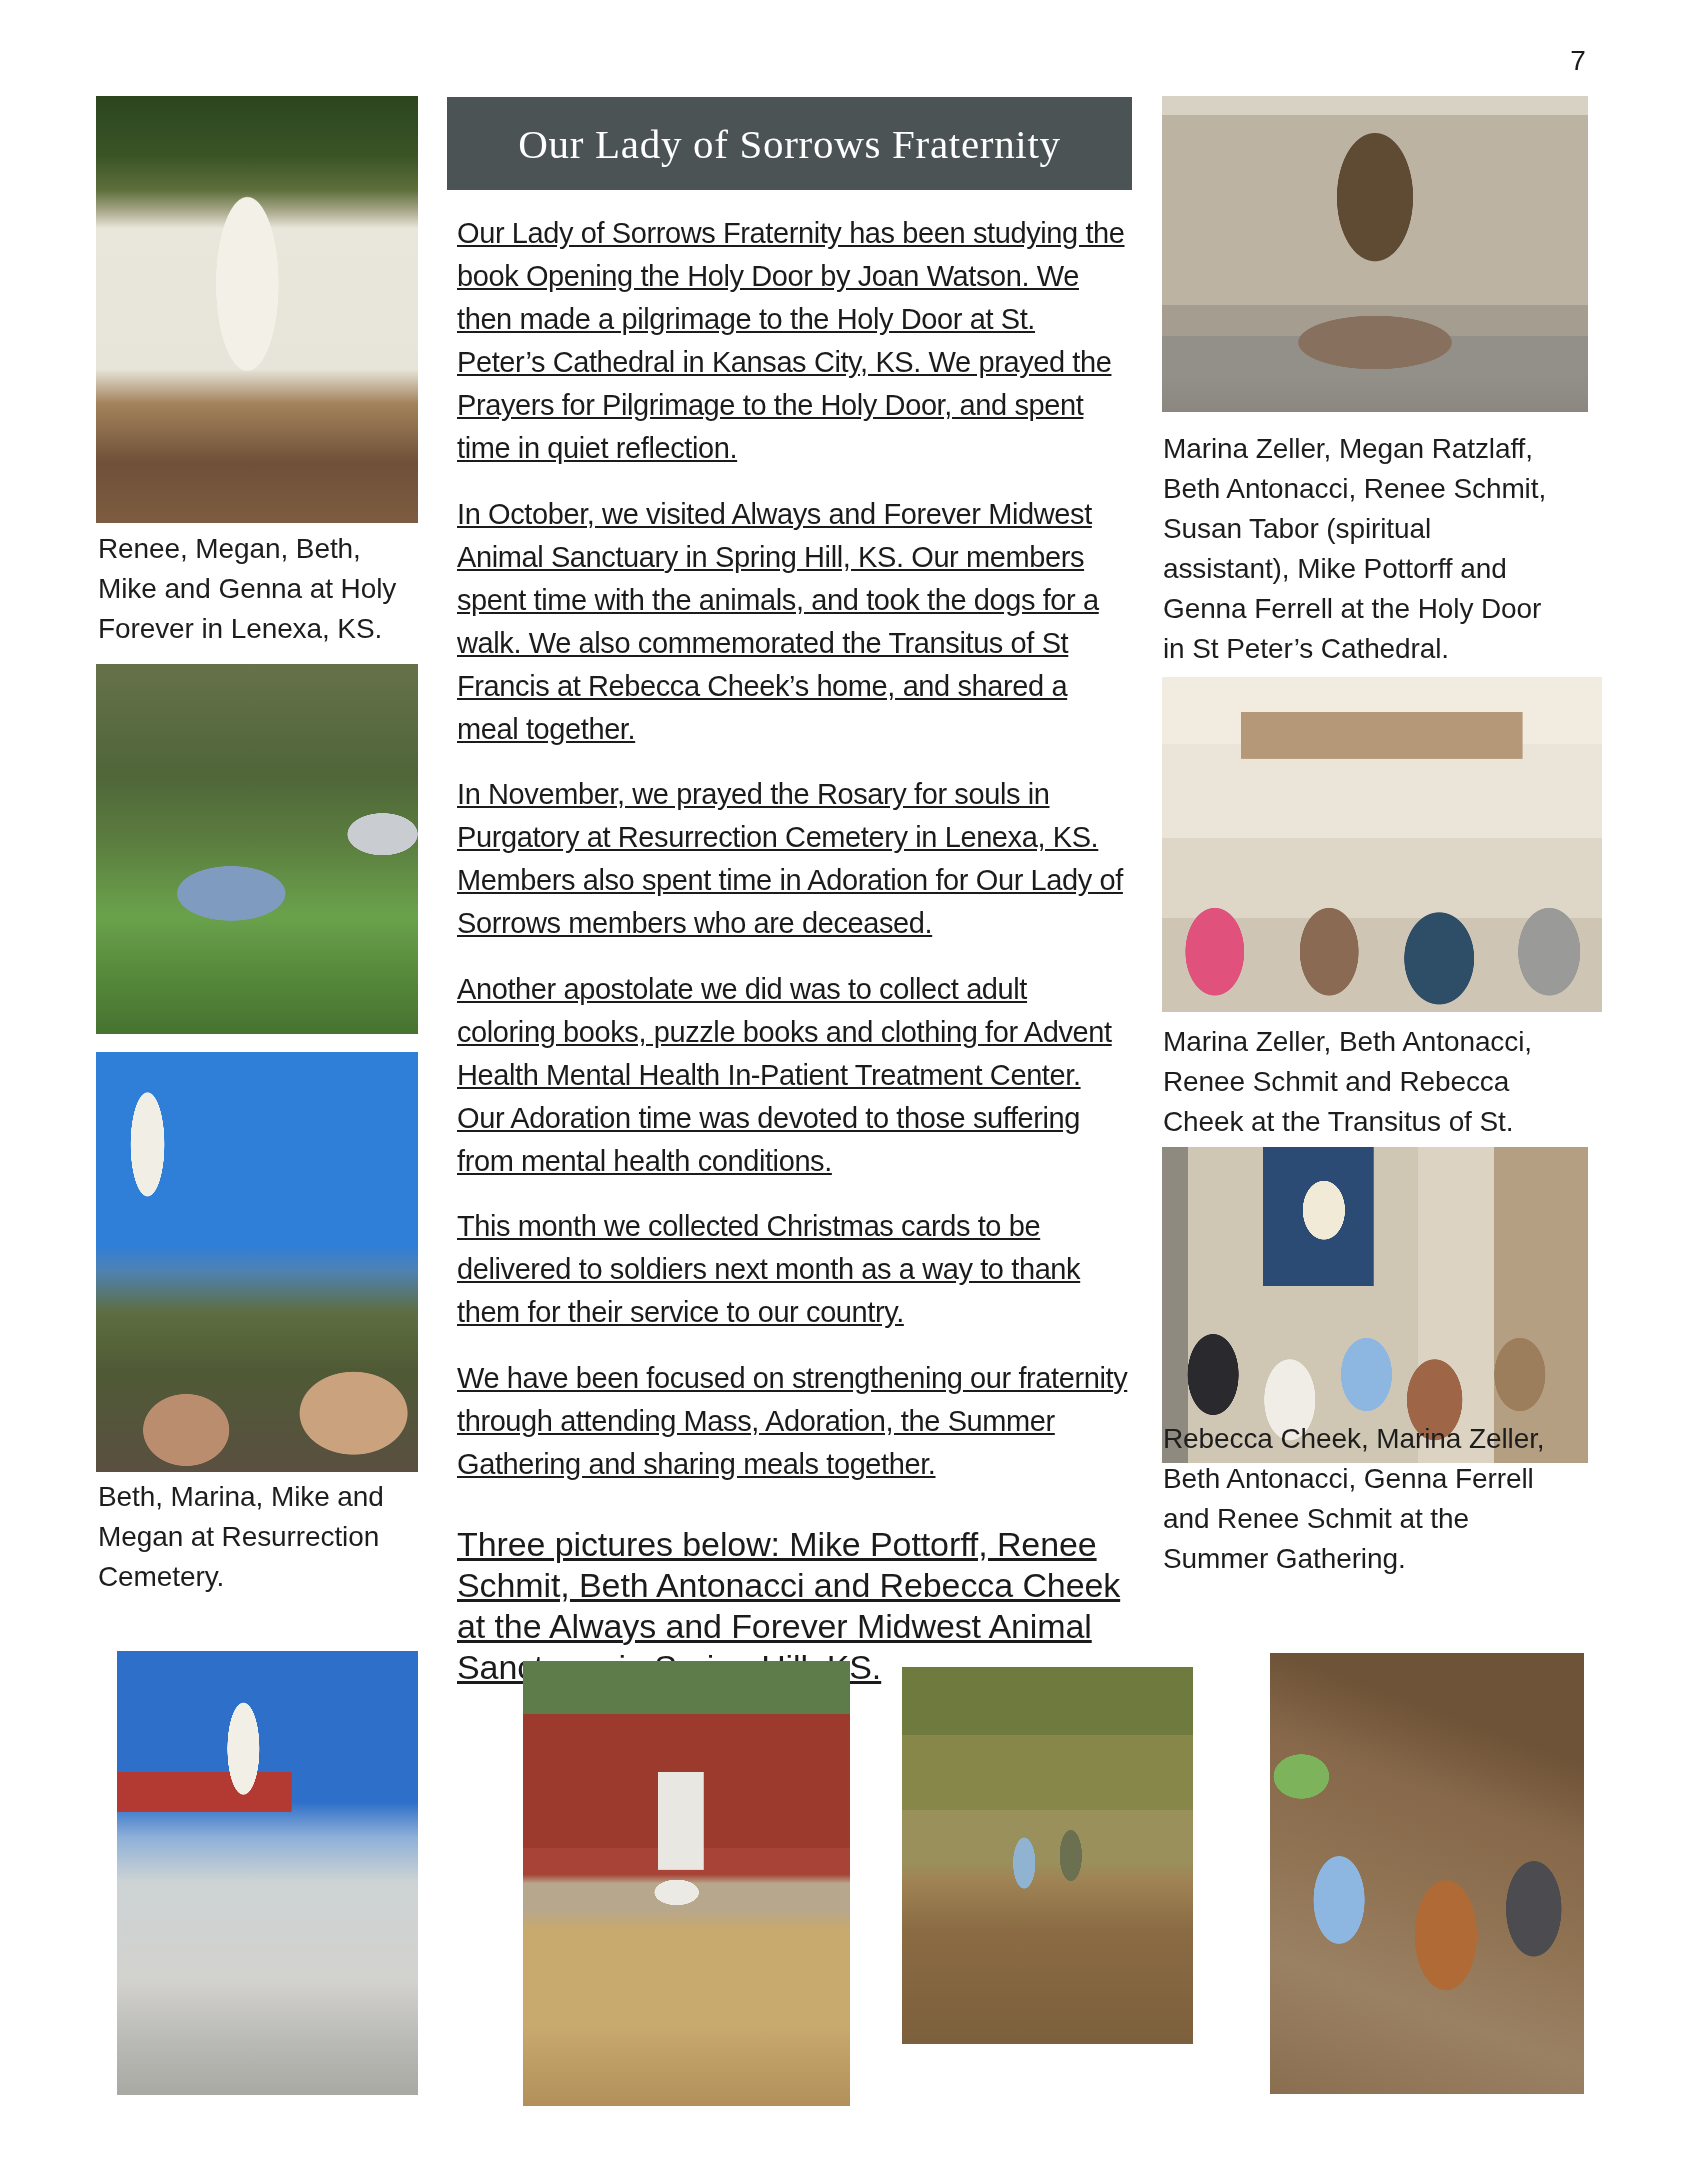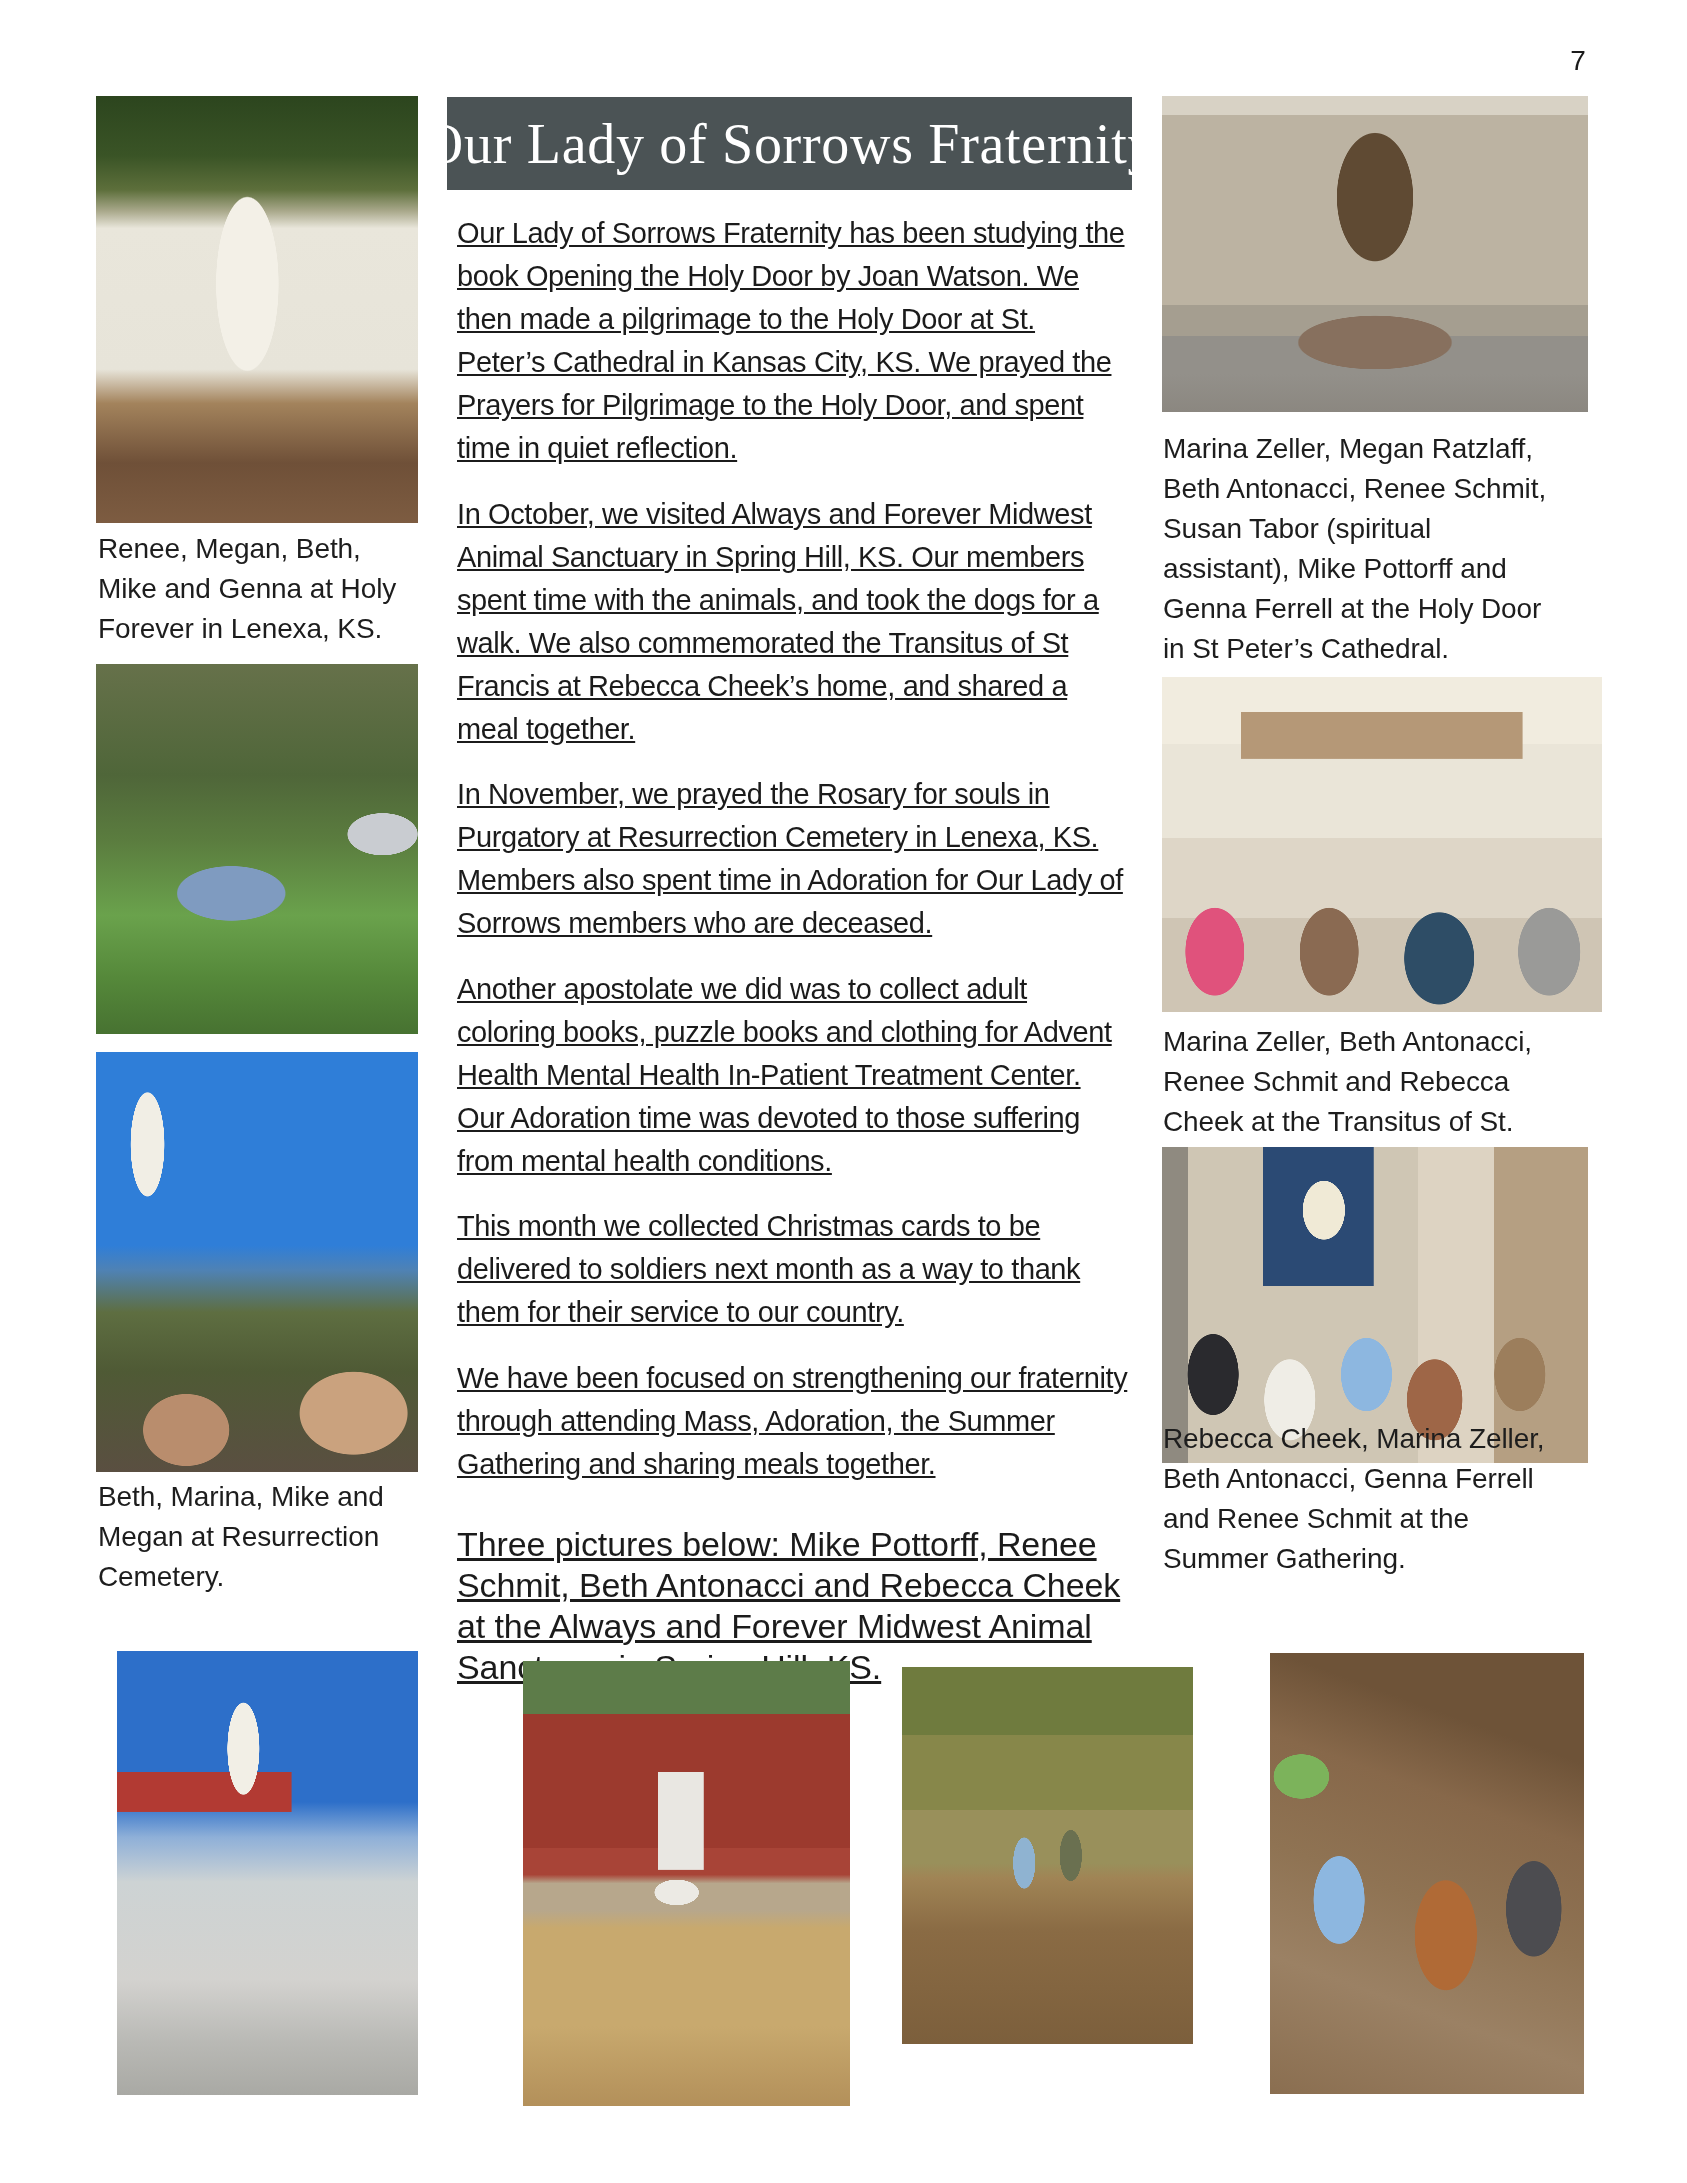--- a/index.html
+++ b/index.html
@@ -21,21 +21,21 @@
   .banner{
     position:absolute;
     left:447px; top:97px; width:685px; height:93px;
     background:#4b5355;
     display:flex; align-items:center; justify-content:center;
   }
   .banner h1{
     margin:0;
     font-family:"Liberation Serif", serif;
     font-weight:500;
-    font-size:56px;
+    font-size:41px;
     letter-spacing:0.7px;
     color:#ffffff;
     white-space:nowrap;
   }
   
   .article{
     position:absolute;
     left:457px; top:212px; width:672px;
   }
   .article p{

